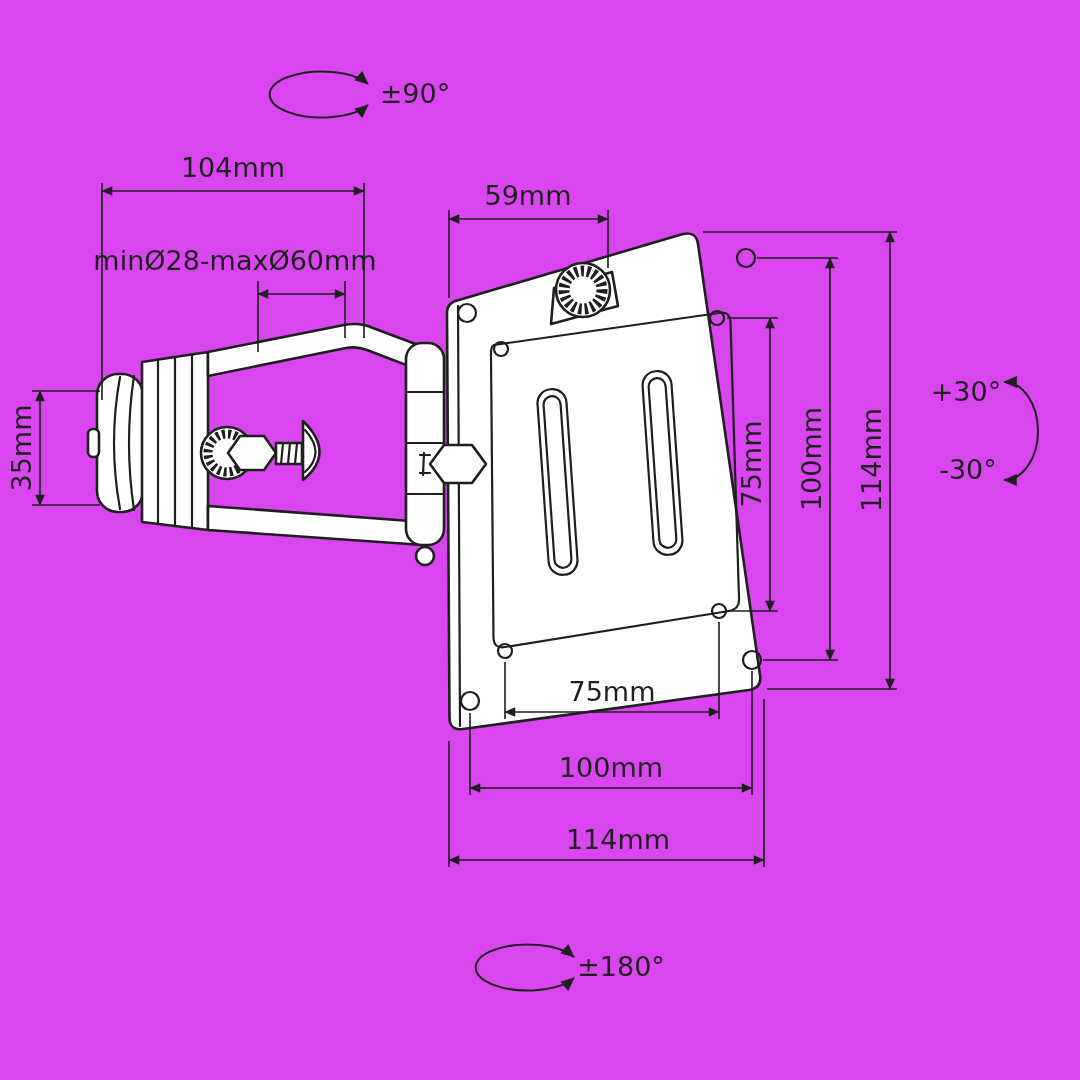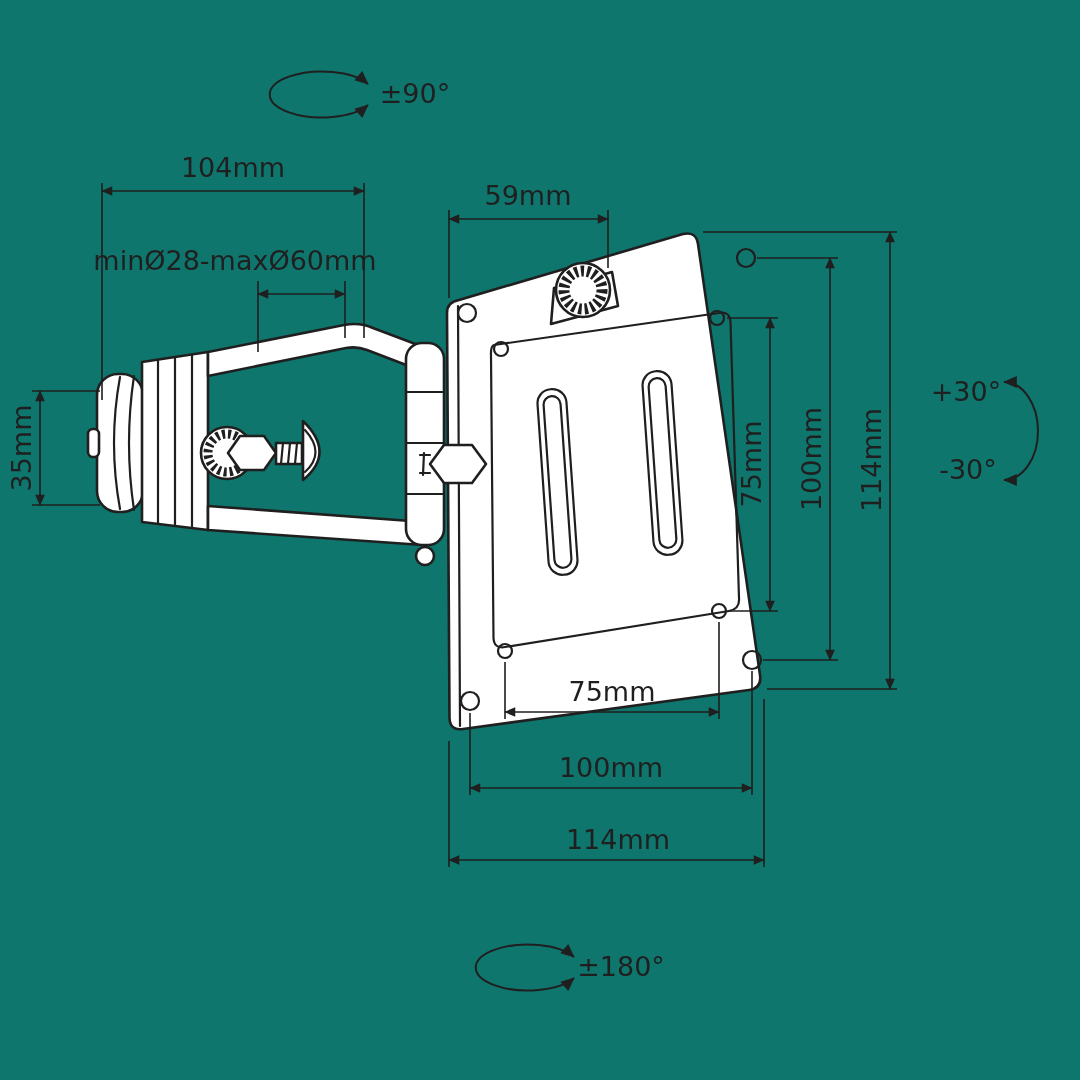--- a/index.html
+++ b/index.html
@@ -1,20 +1,20 @@
 <!DOCTYPE html>
 <html><head>
 <meta charset="utf-8">
 <style>
   html, body { margin: 0; padding: 0; background: #ffffff; }
   .canvas {
     position: relative;
     width: 1080px;
     height: 1080px;
-    background: #0f766e;
+    background: #d946ef;
     overflow: hidden;
     font-family: "DejaVu Sans", sans-serif;
   }
   svg text {
     font-family: "DejaVu Sans", sans-serif;
     font-size: 27px;
     fill: #1f1f1f;
     text-anchor: middle;
   }
   .outline {

